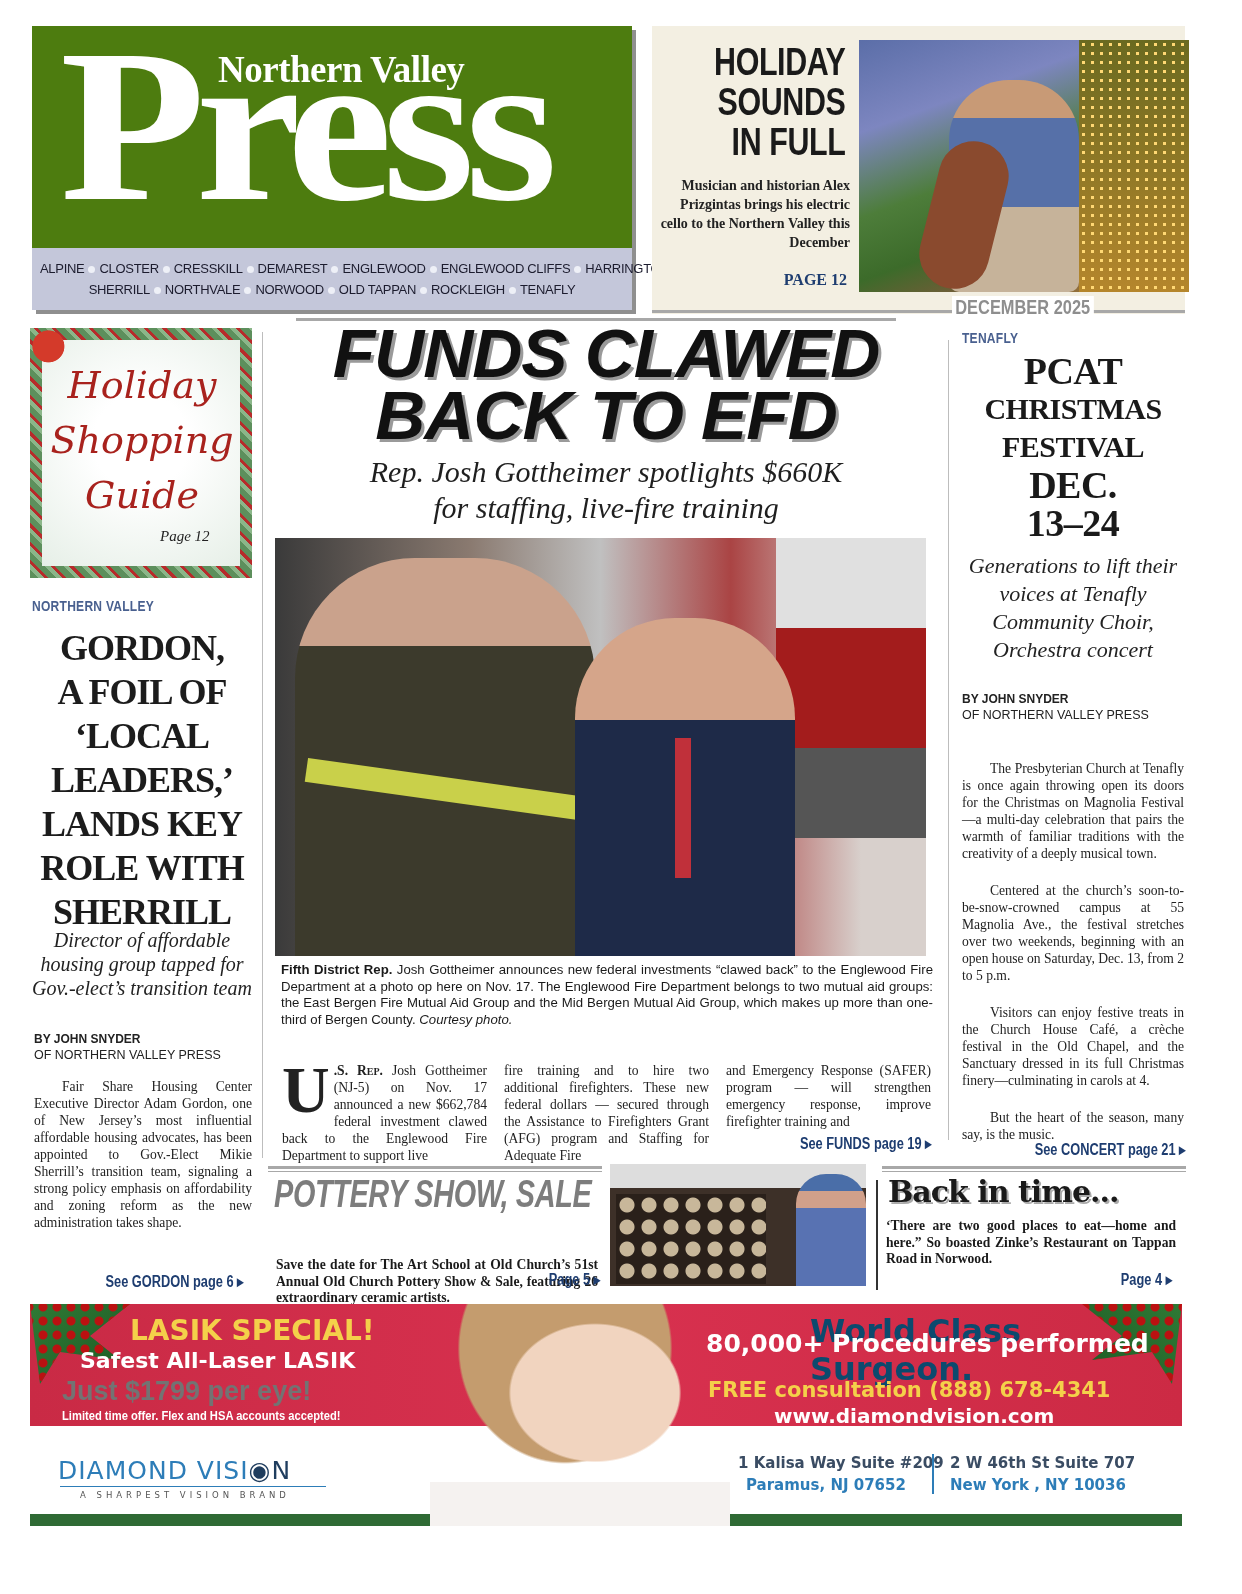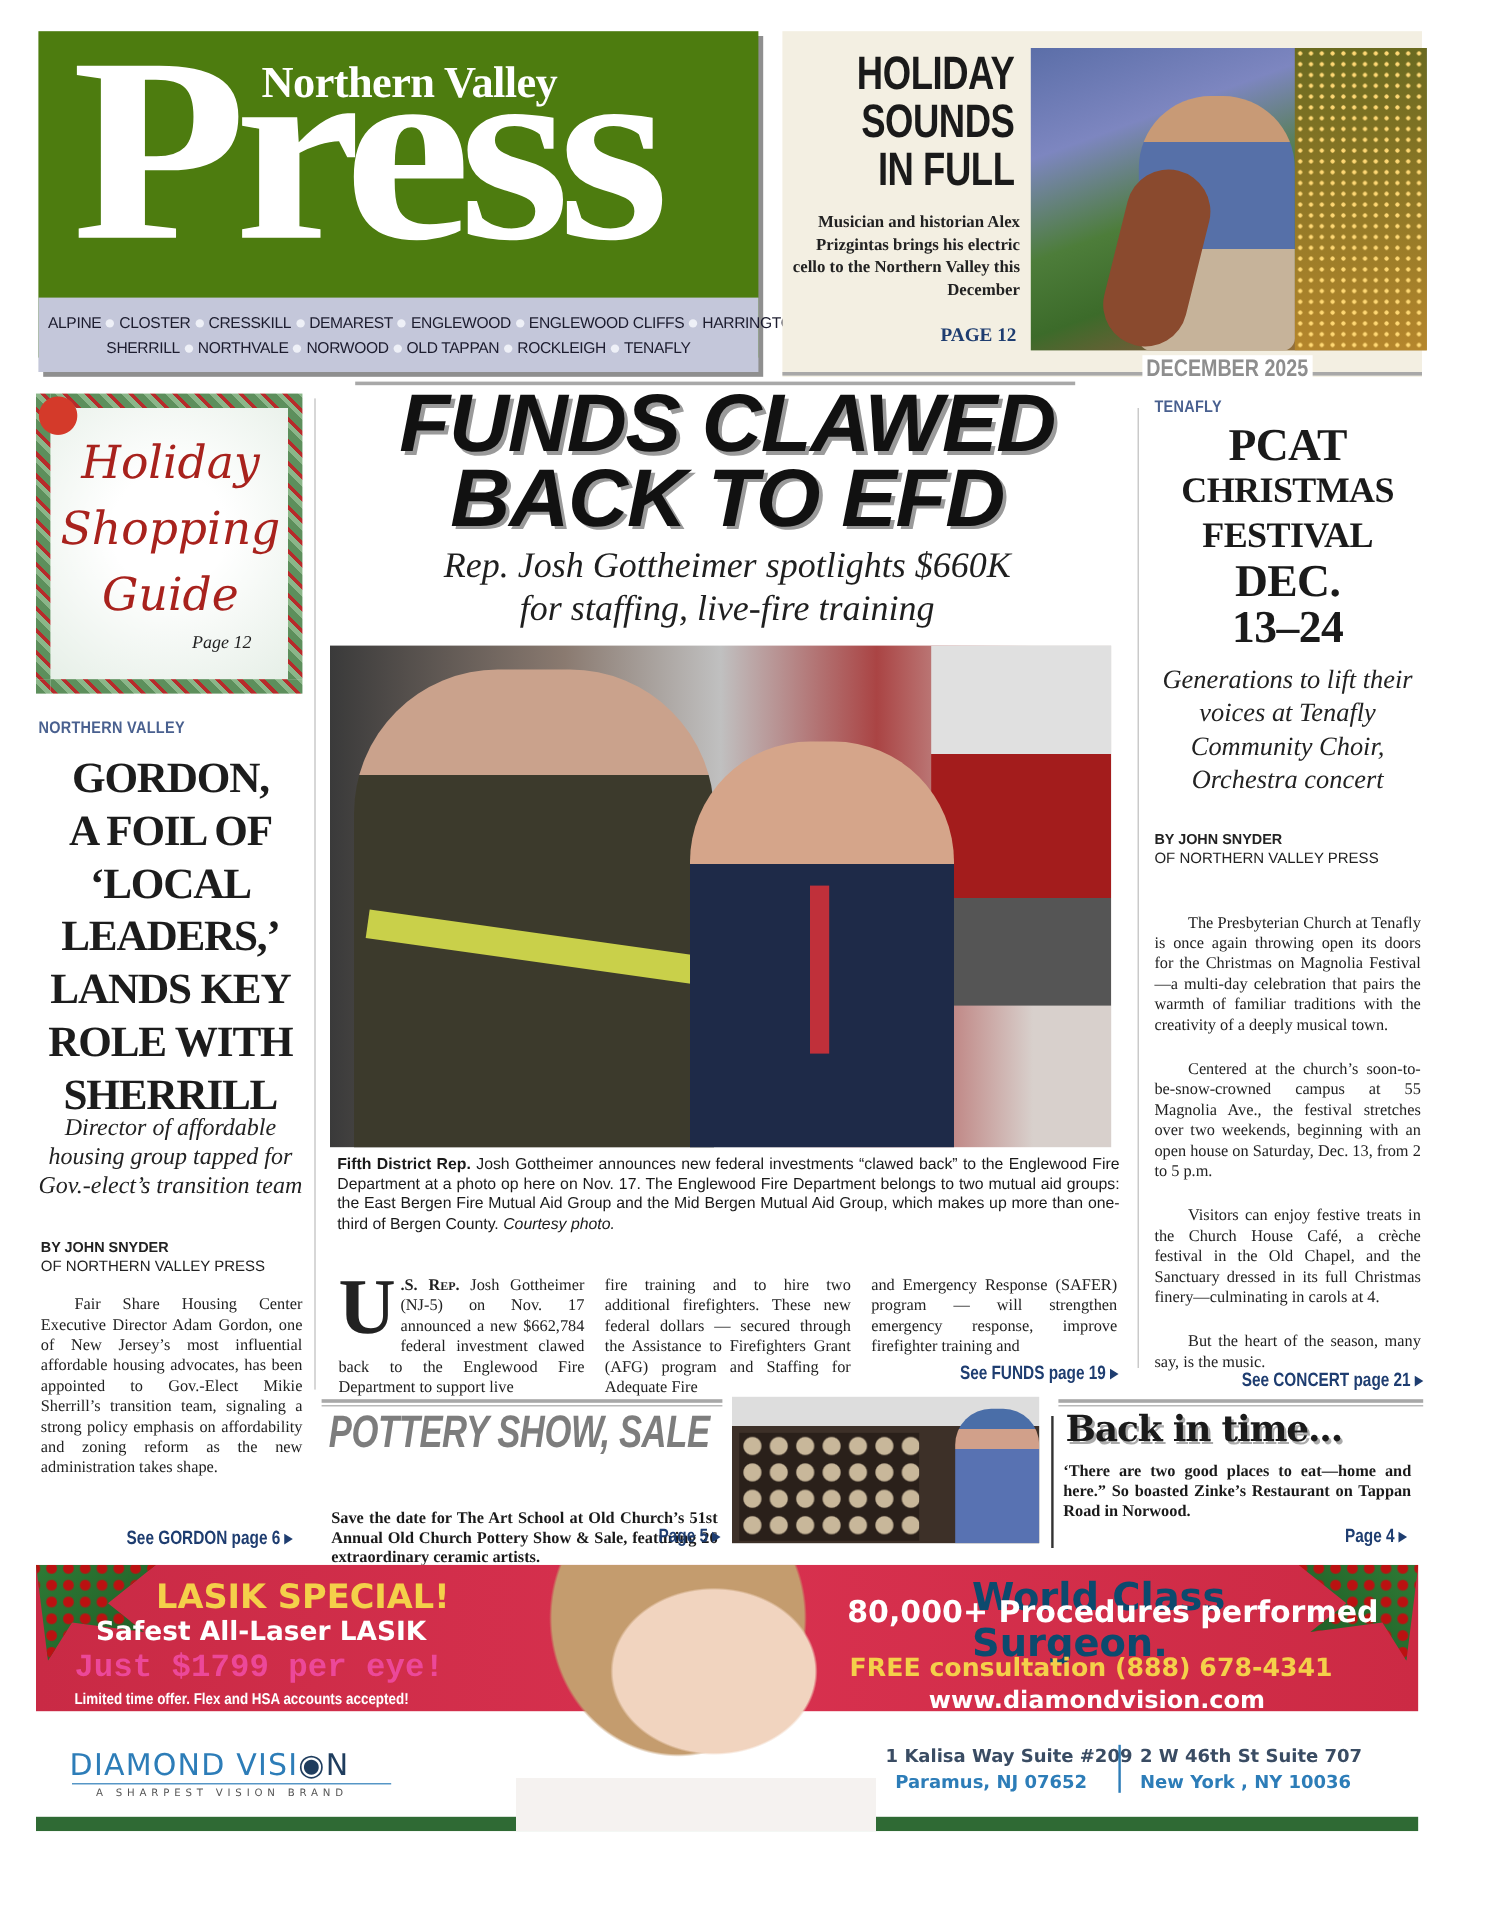--- a/index.html
+++ b/index.html
@@ -91,21 +91,21 @@
 
   
   #ad { left: 30px; top: 1304px; width: 1152px; height: 222px; overflow: hidden; background: #fff; }
   #ad-red { left: 0; top: 0; width: 1152px; height: 122px; background: linear-gradient(90deg, #c92a45 0%, #d8314f 50%, #cc2a44 100%); }
   #ad-green { left: 0; top: 210px; width: 1152px; height: 12px; background: #2f6a34; }
   .holly { position: absolute; width: 100px; height: 80px; background: radial-gradient(circle, #b11 4px, transparent 5px) 20px 10px/14px 14px, linear-gradient(135deg, #2e7a35, #1e5a24); clip-path: polygon(0 0, 100% 0, 60% 40%, 90% 70%, 30% 60%, 10% 100%); }
   #holly-left { left: 0; top: 0; }
   #holly-right { right: 0; top: 0; transform: scaleX(-1); }
   #ad-lasik { left: 100px; top: 10px; font-family: "DejaVu Sans", sans-serif; font-weight: bold; font-size: 28px; color: #f4d04a; }
   #ad-safest { left: 50px; top: 44px; font-family: "DejaVu Sans", sans-serif; font-weight: bold; font-size: 22px; color: #fff; }
-  #ad-price { left: 32px; top: 72px; font-family: Liberation Mono, monospace; font-weight: bold; font-size: 27px; color: #ec4899; }
+  #ad-price { left: 32px; top: 72px; font-family: Liberation Sans, sans-serif; font-weight: bold; font-size: 27px; color: #737373; }
   #ad-limited { left: 32px; top: 104px; font-family: "Liberation Sans", sans-serif; font-weight: bold; font-size: 13px; color: #fff; transform: scaleX(0.86); transform-origin: left top; white-space: nowrap; }
   #ad-brand { left: 28px; top: 152px; font-family: "DejaVu Sans", sans-serif; font-size: 25px; color: #2d7db8; letter-spacing: 1px; }
   #ad-brand .dark { color: #1f3d5e; }
   #ad-brand-rule { left: 30px; top: 182px; width: 266px; height: 1px; background: #2d7db8; }
   #ad-brand-sub { left: 50px; top: 186px; font-family: "DejaVu Sans", sans-serif; font-size: 8.5px; letter-spacing: 4px; color: #555; }
   #ad-woman { left: 400px; top: 0; width: 300px; height: 222px; background: radial-gradient(ellipse at 55% 40%, #f1d4bf 0 36%, transparent 37%), radial-gradient(ellipse at 45% 20%, #c49c6e 0 45%, transparent 46%), linear-gradient(180deg, transparent 0, transparent 80%, #f5f2f0 80%); }
   #ad-world { left: 780px; top: 8px; font-family: "DejaVu Sans", sans-serif; font-weight: bold; font-size: 32px; color: #0c4a6e; }
   #ad-procedures { left: 676px; top: 25px; font-family: "DejaVu Sans", sans-serif; font-weight: bold; font-size: 25px; color: #fff; }
   #ad-free { left: 678px; top: 74px; font-family: "DejaVu Sans", sans-serif; font-weight: bold; font-size: 21px; color: #f4d04a; white-space: nowrap; }
   #ad-url { left: 744px; top: 100px; font-family: "DejaVu Sans", sans-serif; font-weight: bold; font-size: 20px; color: #fff; }

